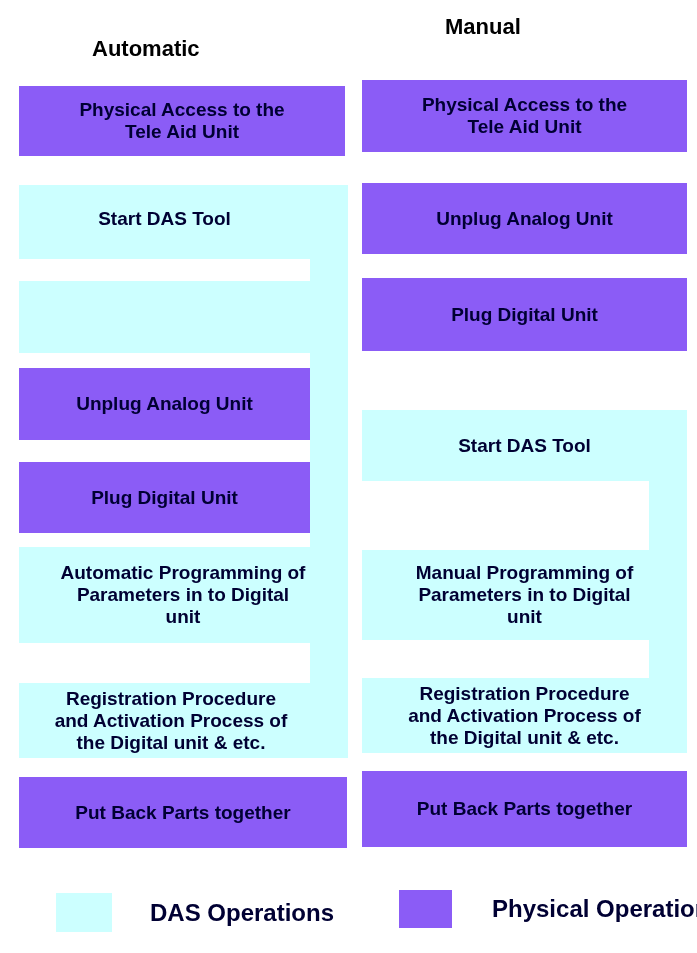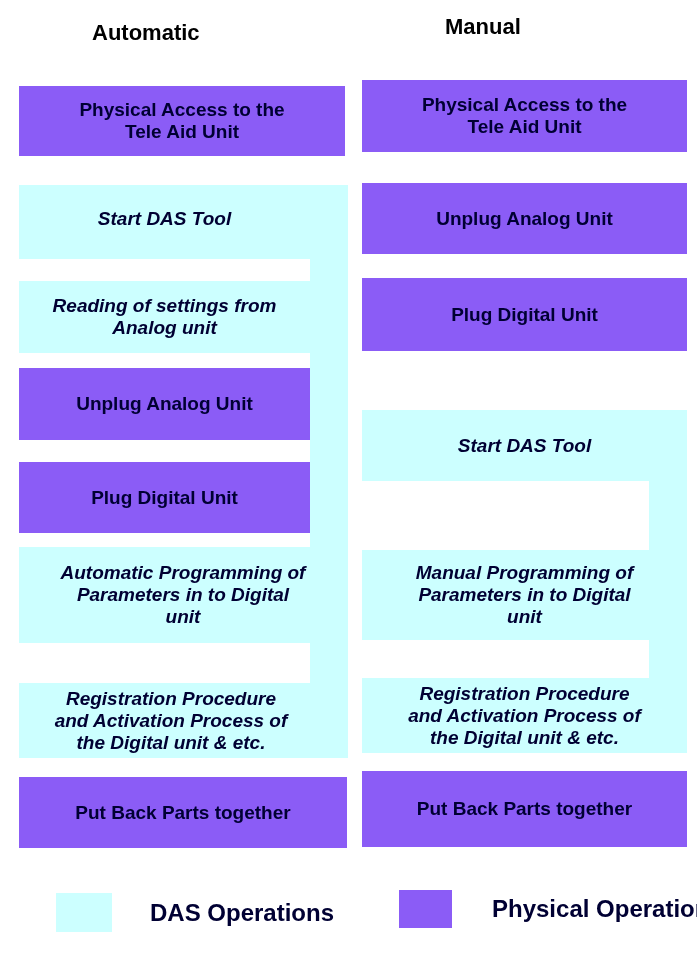--- a/index.html
+++ b/index.html
@@ -4,49 +4,47 @@
 <style>
   html,body{margin:0;padding:0;background:#ffffff;}
   #page{position:relative;width:697px;height:953px;background:#ffffff;overflow:hidden;
         font-family:"Liberation Sans", sans-serif;color:#000033;}
   .box{position:absolute;display:flex;align-items:center;justify-content:center;
        text-align:center;font-weight:bold;font-size:19px;line-height:22px;
        white-space:pre-line;}
   .blue{background:#8b5cf6;}
   .cyan{background:#CCFFFF;}
   .white{background:#ffffff;}
-  .zone{background:transparent;font-style:italic;}
+  .zone{background:transparent;}
   .title{position:absolute;font-weight:bold;font-size:22px;color:#000000;white-space:nowrap;}
   .legend-label{position:absolute;display:flex;align-items:center;font-weight:bold;
                 font-size:24px;color:#000033;white-space:nowrap;}
   .swatch{position:absolute;}
 </style>
 </head>
 <body>
 
 <div id="page">
 
-  <div class="title" style="left:92px;top:20px;text-align:center;">Automatic</div>
+  <div class="title" style="left:92px;top:36px;text-align:center;">Automatic</div>
   <div class="title" style="left:445px;top:14px;">Manual</div>
 
   <div class="box blue" style="left:19px;top:86px;width:326px;height:70px;">Physical Access to the
 Tele Aid Unit</div>
 
   <div class="box cyan" style="left:19px;top:185px;width:329px;height:573px;"></div>
 
   <div class="box white" style="left:19px;top:259px;width:291px;height:22px;"></div>
   <div class="box white" style="left:19px;top:353px;width:291px;height:15px;"></div>
   <div class="box white" style="left:19px;top:440px;width:291px;height:22px;"></div>
   <div class="box white" style="left:19px;top:533px;width:291px;height:14px;"></div>
   <div class="box white" style="left:19px;top:643px;width:291px;height:40px;"></div>
 
   <div class="box zone" style="left:19px;top:185px;width:291px;height:68px;">Start DAS Tool</div>
 
-  <div class="box zone" style="left:19px;top:281px;width:291px;height:72px;">Reading of settings from
-Analog unit</div>
 
   <div class="box blue" style="left:19px;top:368px;width:291px;height:72px;">Unplug Analog Unit</div>
 
   <div class="box blue" style="left:19px;top:462px;width:291px;height:71px;">Plug Digital Unit</div>
 
   <div class="box zone" style="left:19px;top:547px;width:304px;height:96px;padding-left:12px;">Automatic Programming of
 Parameters in to Digital
 unit</div>
 
   <div class="box zone" style="left:19px;top:683px;width:304px;height:75px;">Registration Procedure

